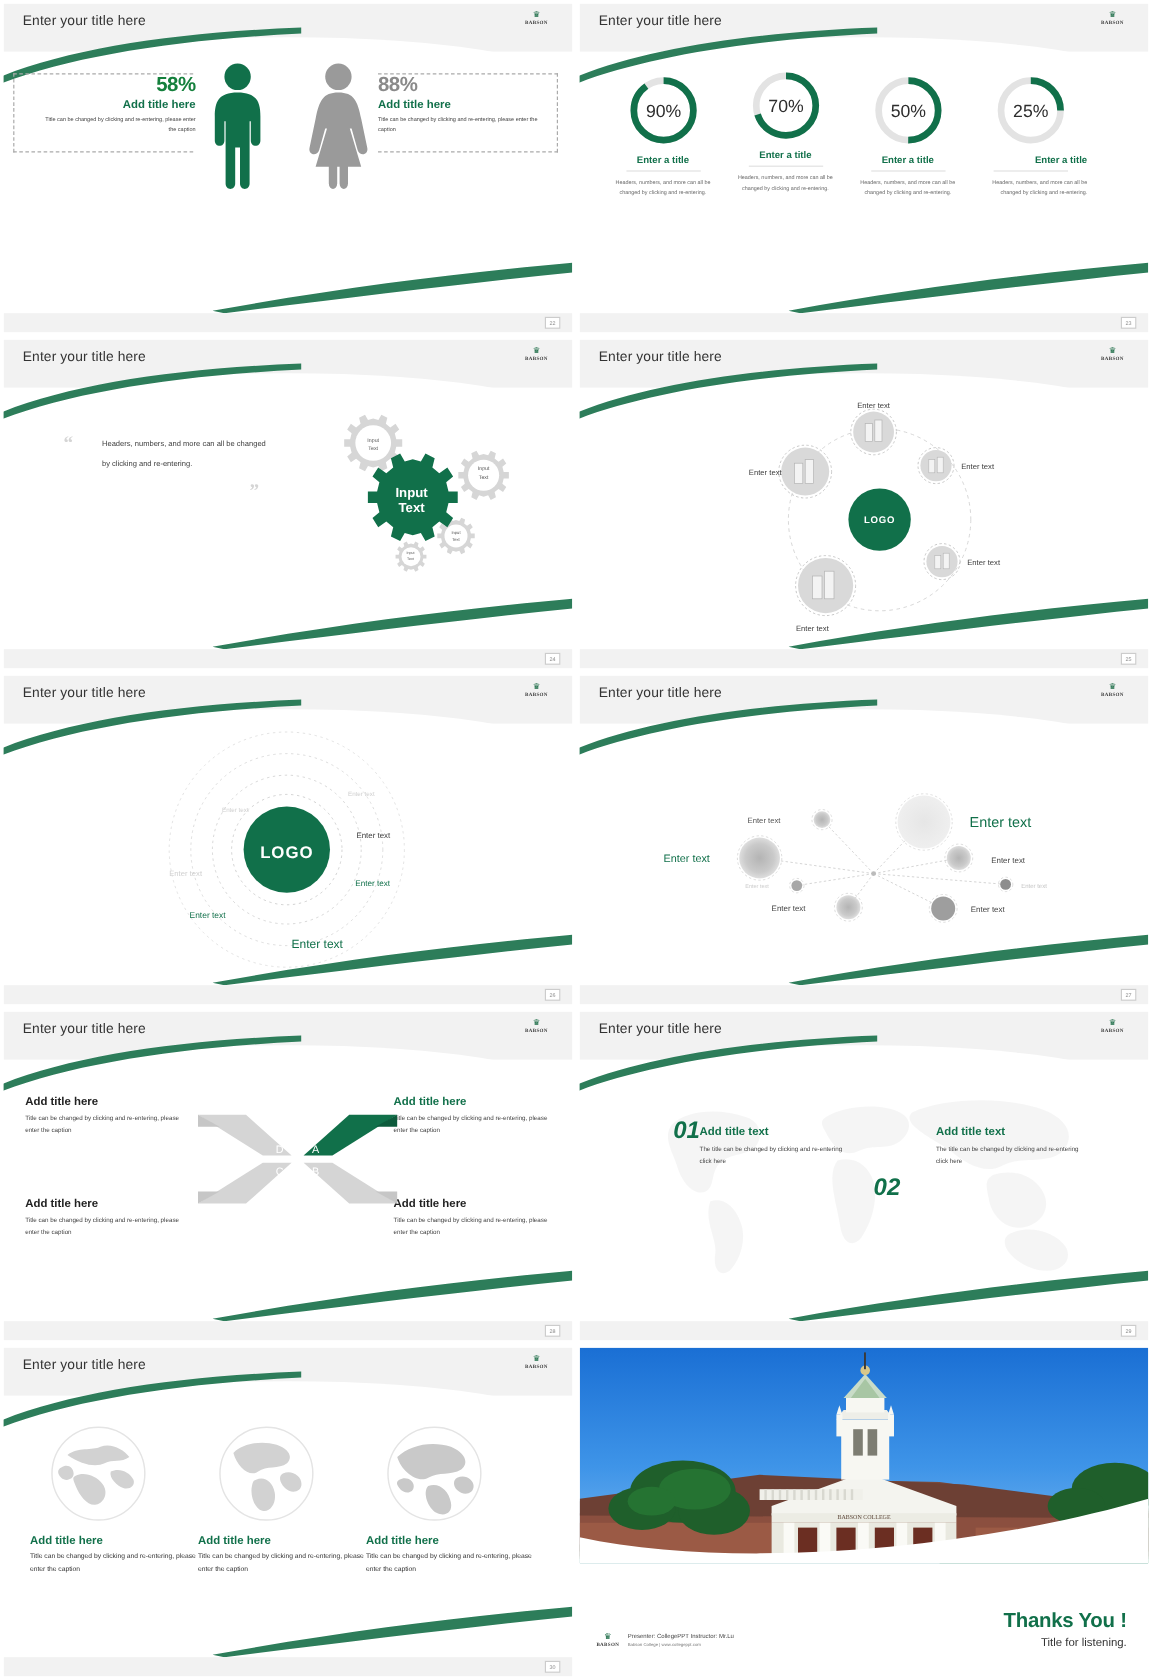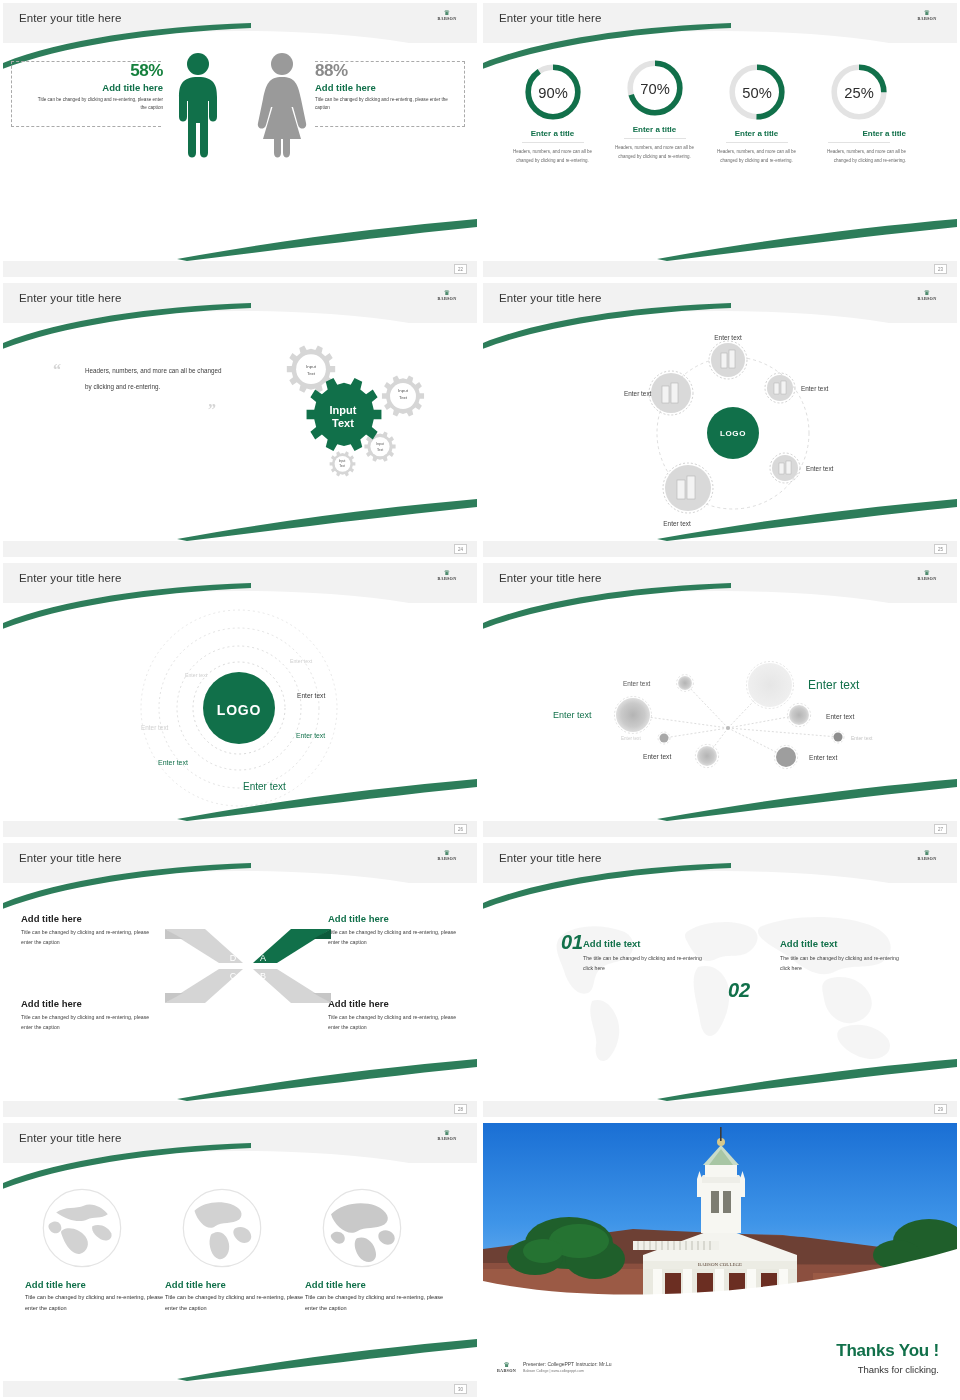--- a/index.html
+++ b/index.html
@@ -801,21 +801,21 @@
             <ellipse cx="446" cy="118" rx="36" ry="22"></ellipse>
             <ellipse cx="414" cy="132" rx="24" ry="15"></ellipse>
           </g>
 
           <path d="M0 158 C130 186 330 168 474 126 L474 180 L0 180 Z" fill="#ffffff"></path>
         </svg>
       </div>
 
       <div style="position:absolute; right:18px; top:198px; text-align:right;margin-top:20px;">
         <div class="thanks-big">Thanks You !</div>
-        <div class="thanks-sub">Thanks for clicking.</div>
+        <div class="thanks-sub">Title for listening.</div>
       </div>
 
       <div style="position:absolute; left:14px; bottom:24px; display:flex; align-items:center; gap:7px;">
         <div style="text-align:center;">
           <div class="mark" style="font-size:7px;color:#1a6b45;line-height:7px;">♛</div>
           <div class="word" style="font-size:4.2px;letter-spacing:.3px;color:#3a3a3a;font-family:'Liberation Serif',serif;font-weight:bold;">BABSON</div>
         </div>
         <div>
           <div class="pres-line1">Presenter: CollegePPT   Instructor: Mr.Lu</div>
           <div class="pres-line2">Babson College | www.collegeppt.com</div>

